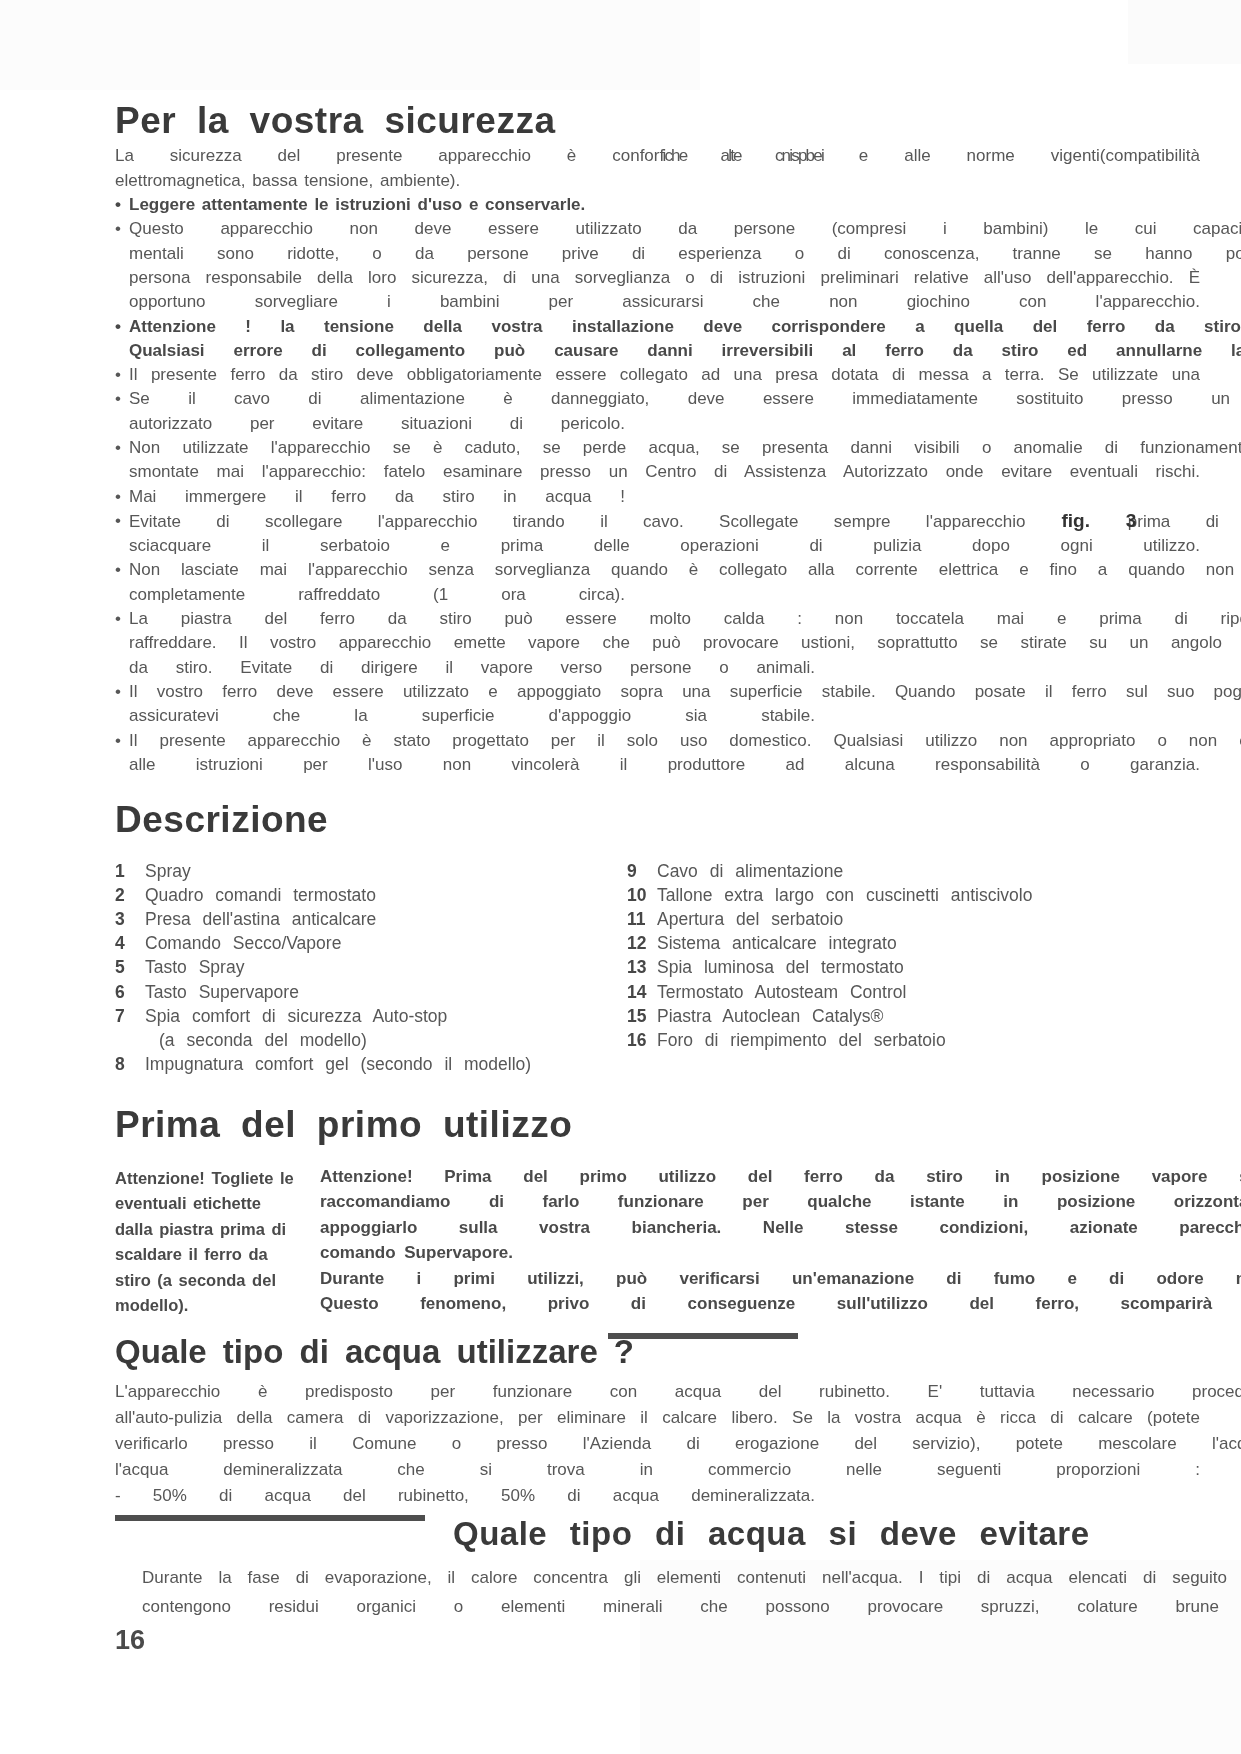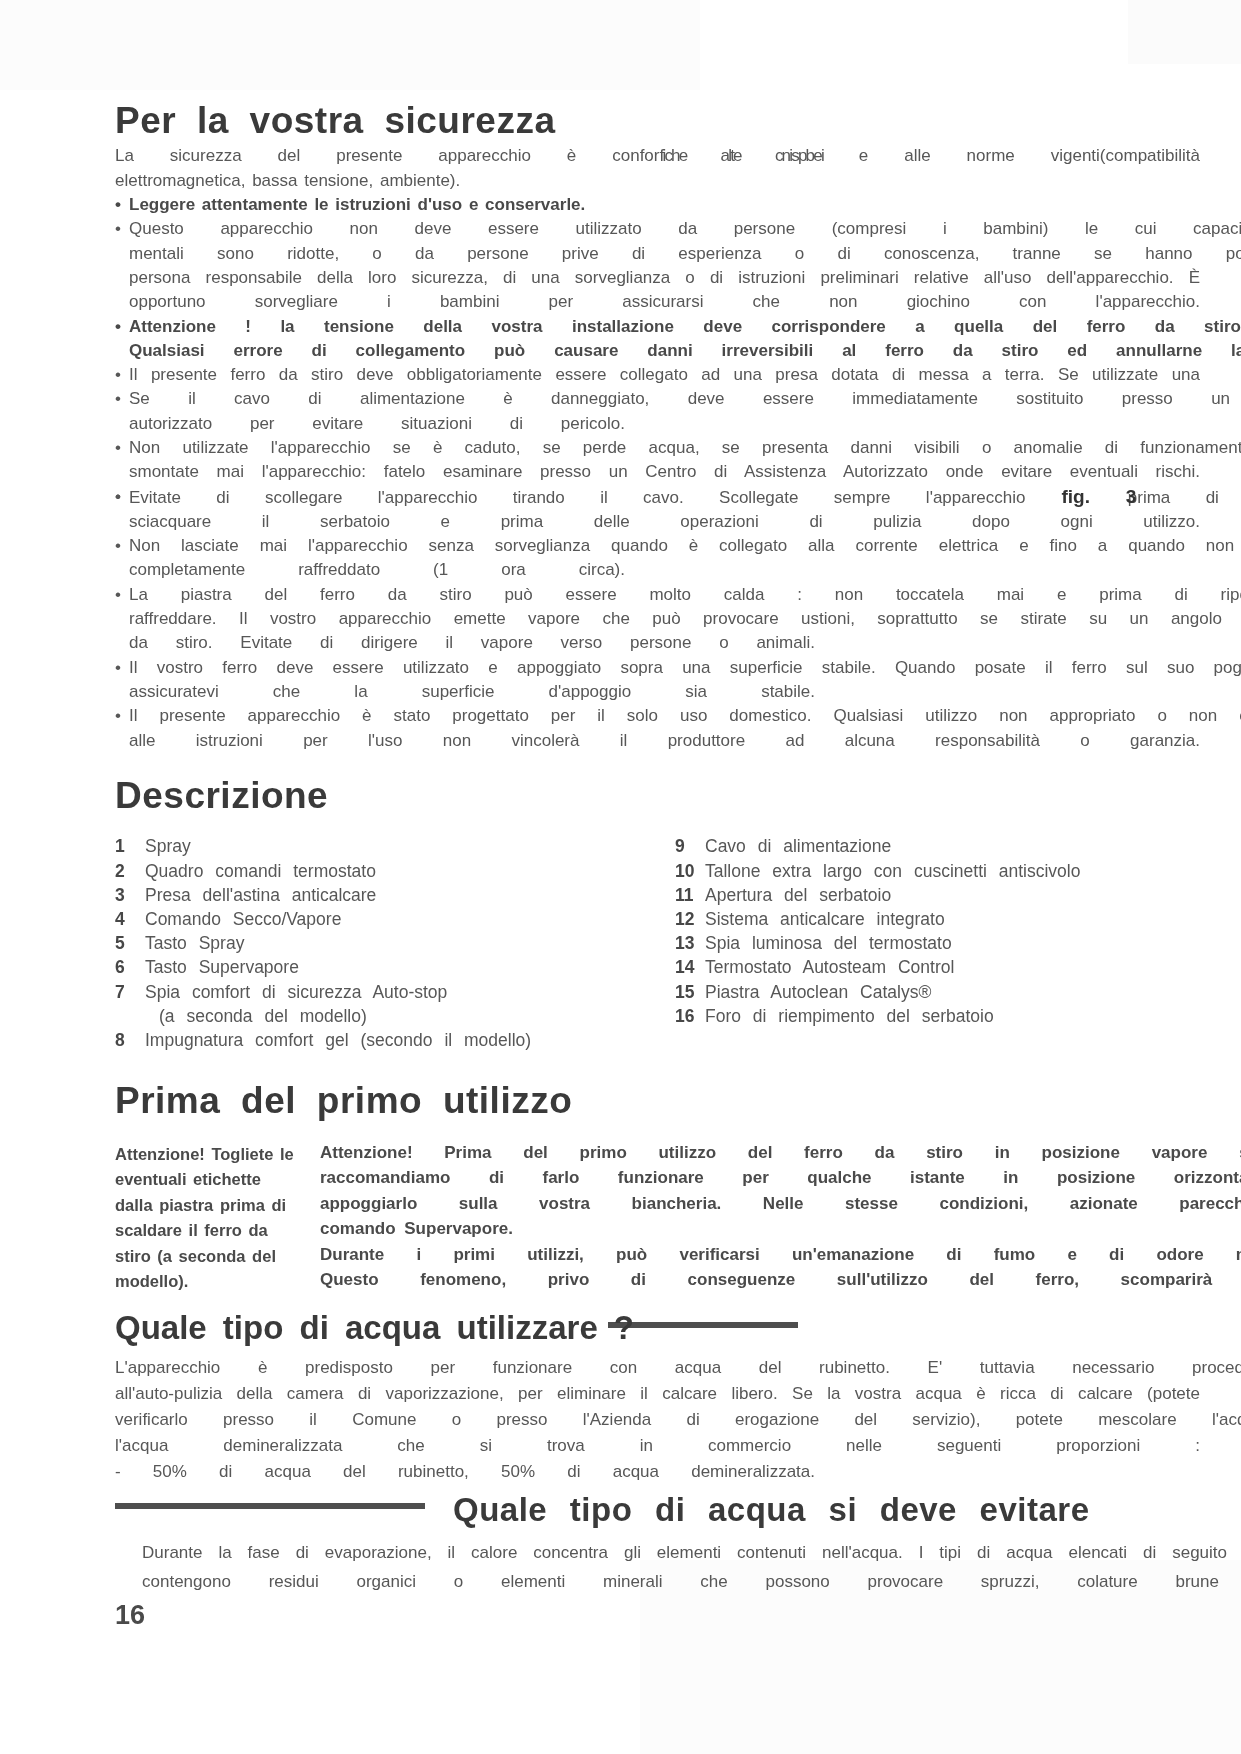--- a/index.html
+++ b/index.html
@@ -25,32 +25,32 @@
   .j{width:1085px;text-align:justify;text-align-last:justify;}
   .w{width:1195px;text-align:justify;text-align-last:justify;}
   .n{width:700px;text-align:justify;text-align-last:justify;}
   .m{width:510px;text-align:justify;text-align-last:justify;}
   .pm{width:1000px;text-align:justify;text-align-last:justify;}
   .fig{font-weight:700;color:#323232;font-size:19px;margin-right:-44px;position:relative;}
   .garble{letter-spacing:-1.8px;}
 
   .desc-cols{position:relative;margin-top:18px;}
   .desc-col{line-height:24.2px;}
-  .desc-col.right{position:absolute;left:560px;top:0;}
+  .desc-col.right{position:absolute;left:512px;top:0;}
   .desc-item{font-size:17.5px;color:#575757;word-spacing:7px;white-space:nowrap;}
   .desc-item .num{font-weight:700;color:#474747;display:inline-block;min-width:22px;margin-right:8px;}
   .desc-item.cont{padding-left:44px;}
 
   .prima{position:relative;margin-top:18px;}
   .prima-side{position:absolute;left:0;top:2px;width:212px;}
   .prima-side .ln{font-weight:700;color:#4a4a4a;font-size:16.5px;line-height:25.5px;}
   .prima-main{margin-left:205px;}
   .prima-main .ln{font-weight:700;color:#4a4a4a;font-size:17px;line-height:25.5px;word-spacing:4px;}
 
-  .h2row{display:flex;align-items:center;margin-top:16px;}
+  .h2row{display:flex;align-items:flex-start;margin-top:16px;}
   .h2row.evitare{margin-top:6px;}
   .h2{font-size:33px;font-weight:700;color:#3a3a3a;word-spacing:7px;line-height:1.15;white-space:nowrap;}
   .h2.spread{word-spacing:13px;letter-spacing:.5px;}
   .qmark{margin-left:16px;position:relative;z-index:2;}
   .rule{height:6px;background:#4e4e4e;z-index:1;}
   .rule.after{width:190px;margin-left:-26px;margin-bottom:6px;}
   .rule.before{width:310px;margin-right:28px;margin-bottom:6px;flex:none;}
 
   .water .ln{line-height:26px;}
   .water{margin-top:8px;}
@@ -77,21 +77,21 @@
       <div class="ln w ind"><span>mentali sono ridotte, o da persone prive di esperienza o di conoscenza, tranne se hanno potuto l</span></div>
       <div class="ln j ind"><span>persona responsabile della loro sicurezza, di una sorveglianza o di istruzioni preliminari relative all'uso dell'apparecchio. È</span></div>
       <div class="ln j ind"><span>opportuno sorvegliare i bambini per assicurarsi che non giochino con l'apparecchio.</span></div>
       <div class="ln w bold blt"><span class="dot">•</span><span>Attenzione ! la tensione della vostra installazione deve corrispondere a quella del ferro da stiro (220-</span></div>
       <div class="ln w bold ind"><span>Qualsiasi errore di collegamento può causare danni irreversibili al ferro da stiro ed annullarne la gara</span></div>
       <div class="ln j blt"><span class="dot">•</span><span>Il presente ferro da stiro deve obbligatoriamente essere collegato ad una presa dotata di messa a terra. Se utilizzate una</span></div>
       <div class="ln w blt"><span class="dot">•</span><span>Se il cavo di alimentazione è danneggiato, deve essere immediatamente sostituito presso un Centr</span></div>
       <div class="ln m ind"><span>autorizzato per evitare situazioni di pericolo.</span></div>
       <div class="ln w blt"><span class="dot">•</span><span>Non utilizzate l'apparecchio se è caduto, se perde acqua, se presenta danni visibili o anomalie di funzionamento. Non</span></div>
       <div class="ln j ind"><span>smontate mai l'apparecchio: fatelo esaminare presso un Centro di Assistenza Autorizzato onde evitare eventuali rischi.</span></div>
-      <div class="ln m blt"><span class="dot">•</span></div>
+      <div class="ln m blt"><span class="dot">•</span><span>Mai immergere il ferro da stiro in acqua !</span></div>
       <div class="ln w blt"><span class="dot">•</span><span>Evitate di scollegare l'apparecchio tirando il cavo. Scollegate sempre l'apparecchio</span><span class="fig"> fig. 3</span><span> prima di riempirl</span></div>
       <div class="ln j ind"><span>sciacquare il serbatoio e prima delle operazioni di pulizia dopo ogni utilizzo.</span></div>
       <div class="ln w blt"><span class="dot">•</span><span>Non lasciate mai l'apparecchio senza sorveglianza quando è collegato alla corrente elettrica e fino a quando non si sia</span></div>
       <div class="ln m ind"><span>completamente raffreddato (1 ora circa).</span></div>
       <div class="ln w blt"><span class="dot">•</span><span>La piastra del ferro da stiro può essere molto calda : non toccatela mai e prima di riporre il</span></div>
       <div class="ln w ind"><span>raffreddare. Il vostro apparecchio emette vapore che può provocare ustioni, soprattutto se stirate su un angolo dell'asse</span></div>
       <div class="ln n ind"><span>da stiro. Evitate di dirigere il vapore verso persone o animali.</span></div>
       <div class="ln w blt"><span class="dot">•</span><span>Il vostro ferro deve essere utilizzato e appoggiato sopra una superficie stabile. Quando posate il ferro sul suo poggia-ferro,</span></div>
       <div class="ln n ind"><span>assicuratevi che la superficie d'appoggio sia stabile.</span></div>
       <div class="ln w blt"><span class="dot">•</span><span>Il presente apparecchio è stato progettato per il solo uso domestico. Qualsiasi utilizzo non appropriato o non conforme</span></div>

